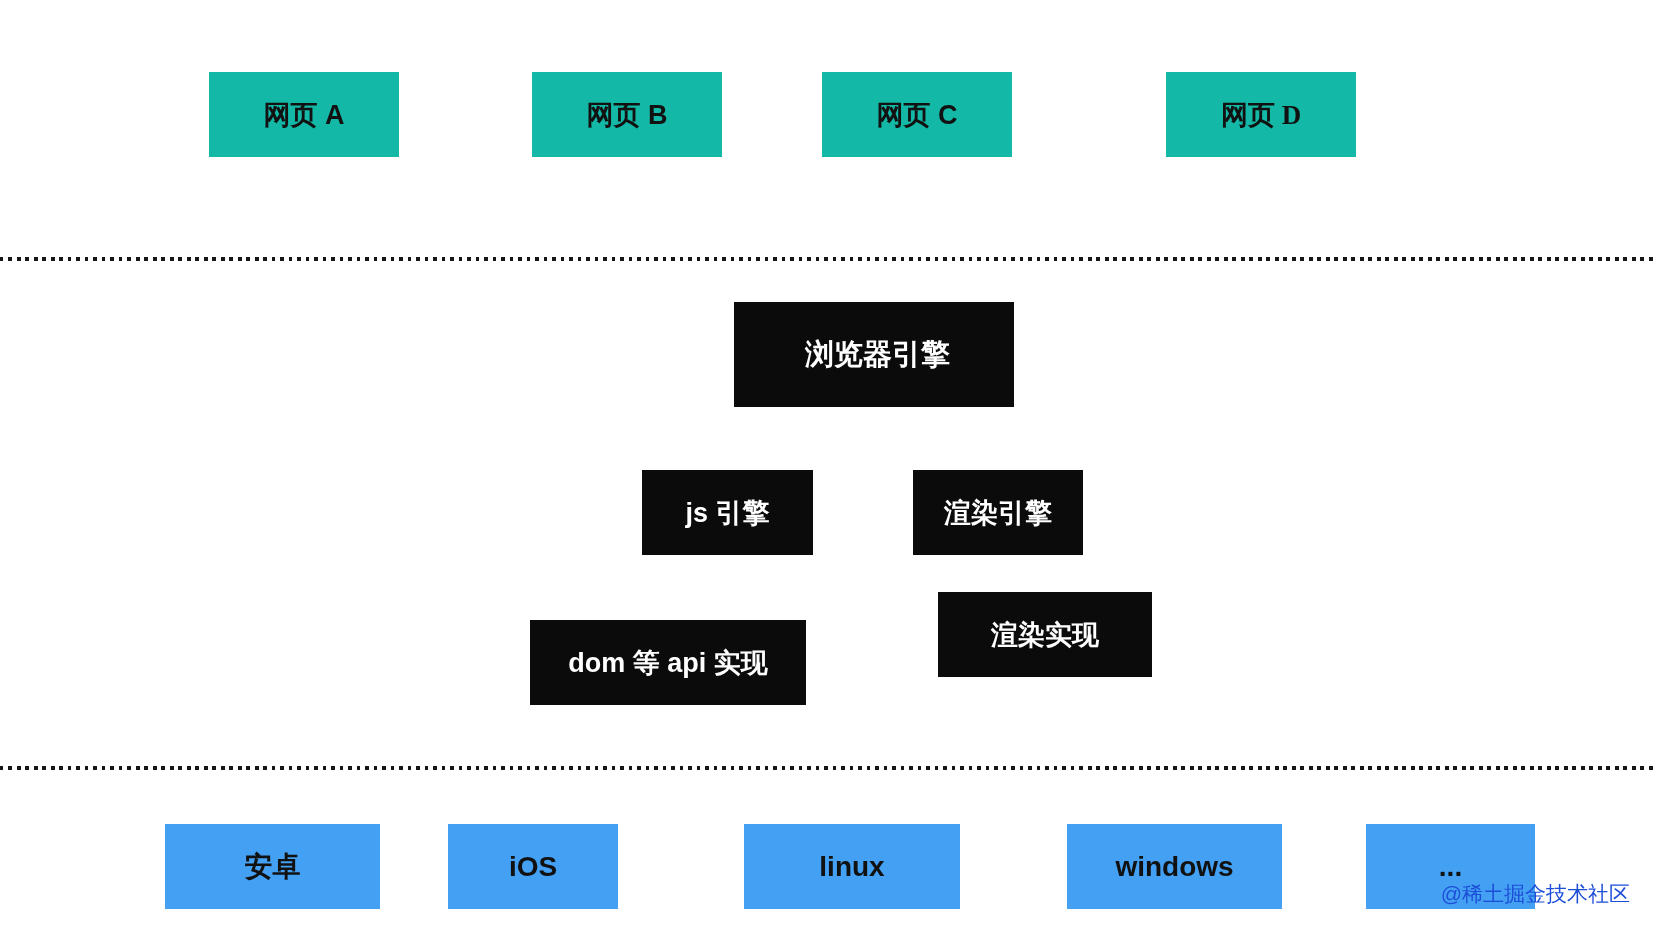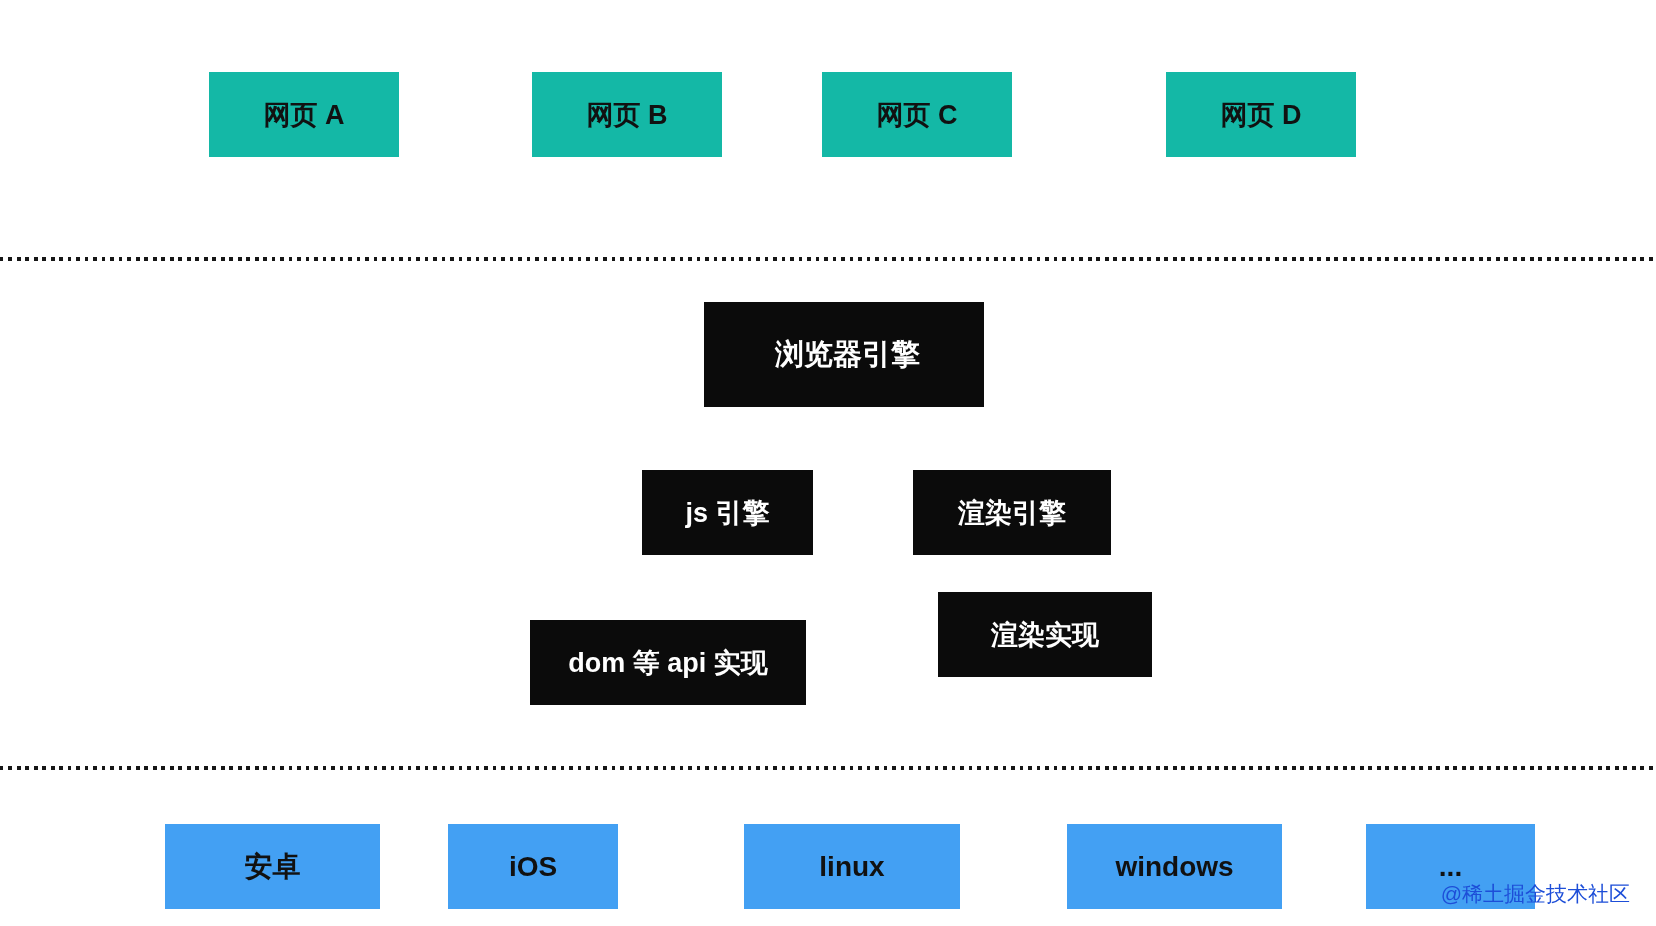--- a/index.html
+++ b/index.html
@@ -28,55 +28,55 @@
     background: #14b8a6;
     color: #111111;
     width: 190px;
     height: 85px;
     top: 72px;
     font-size: 27px;
   }
   .web-page.a { left: 209px; }
   .web-page.b { left: 532px; }
   .web-page.c { left: 822px; }
-  .web-page.d { left: 1166px; }
+  .web-page.d { left: 1166px; font-family: Liberation Serif, serif; }
 
   .separator {
     position: absolute;
     left: 0;
     width: 1656px;
     height: 4px;
     background-image: repeating-linear-gradient(to right, #161616 0 3.5px, transparent 3.5px 8.5px);
   }
   .separator.top { top: 257px; }
   .separator.bottom { top: 766px; }
 
   .engine {
     background: #0b0b0b;
     color: #ffffff;
   }
   .browser-engine {
-    left: 704px;
+    left: 734px;
     top: 302px;
     width: 280px;
     height: 105px;
     font-size: 29px;
     padding-left: 7px;
   }
   .js-engine {
     left: 642px;
     top: 470px;
     width: 171px;
     height: 85px;
     font-size: 27px;
   }
   .render-engine {
     left: 913px;
     top: 470px;
-    width: 198px;
+    width: 170px;
     height: 85px;
     font-size: 27px;
   }
   .dom-api-impl {
     left: 530px;
     top: 620px;
     width: 276px;
     height: 85px;
     font-size: 27px;
   }

